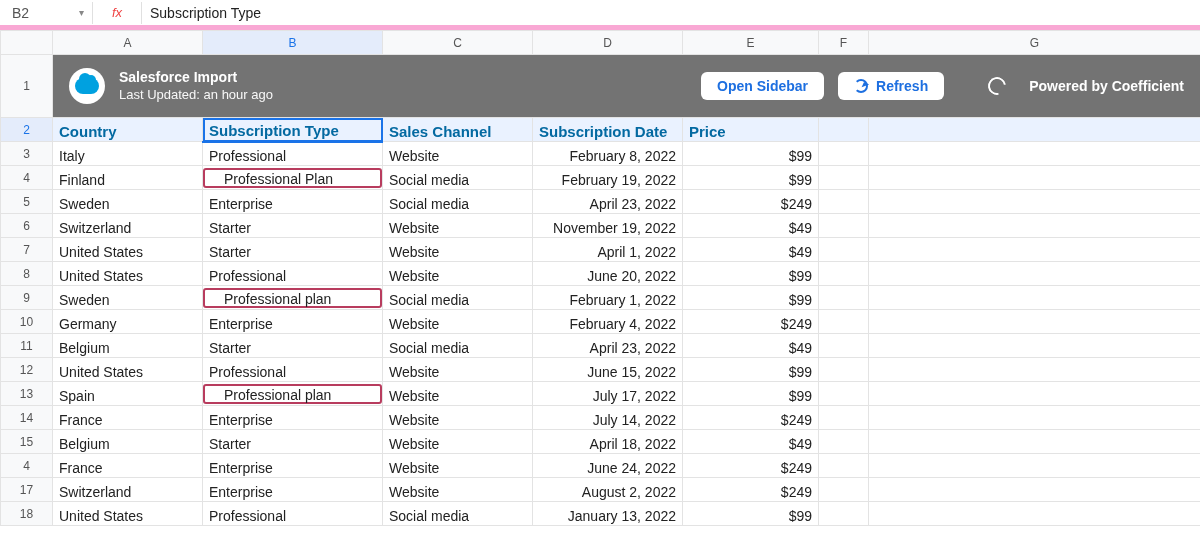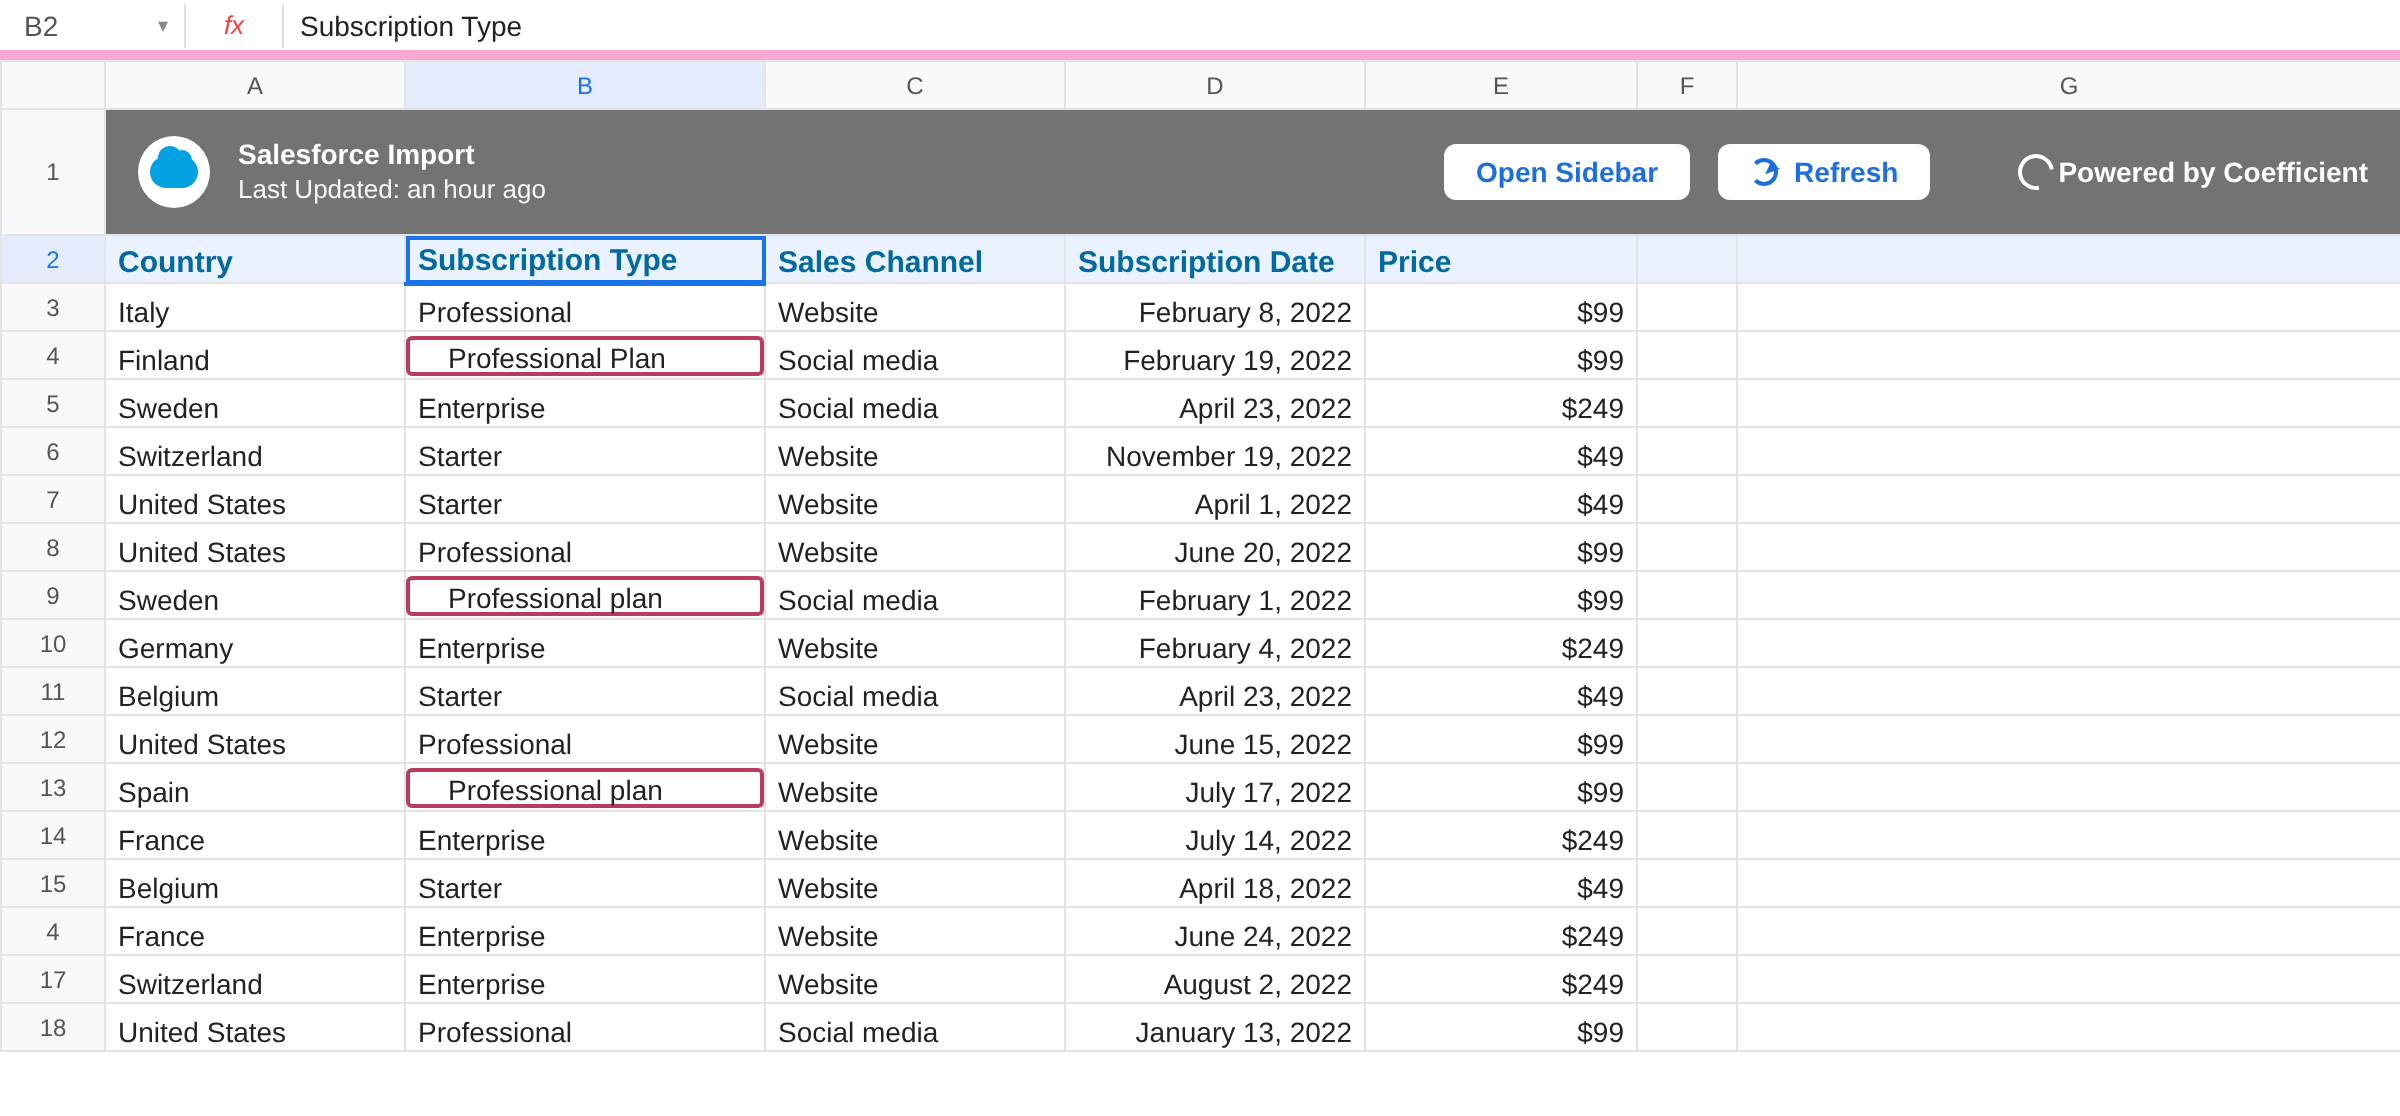--- a/index.html
+++ b/index.html
@@ -130,21 +130,21 @@
     width: 14px; height: 14px; border: 2px solid #1d6fe0; border-radius: 50%;
     border-left-color: transparent;
     position: relative;
   }
   .refresh-icon::after {
     content: ""; position: absolute; top: -3px; left: 4px;
     border: 4px solid transparent; border-bottom-color: #1d6fe0;
     transform: rotate(-20deg);
   }
   .powered {
-    display: inline-flex; align-items: center; gap: 2px;
+    display: inline-flex; align-items: center; gap: 23px;
     color: #fff; font-weight: 600; font-size: 14px;
     margin-left: 30px;
   }
   .coef-logo {
     width: 18px; height: 18px; border: 2px solid #fff; border-radius: 50%;
     border-right-color: transparent;
     transform: rotate(35deg);
   }
   
   tr.headers td {

